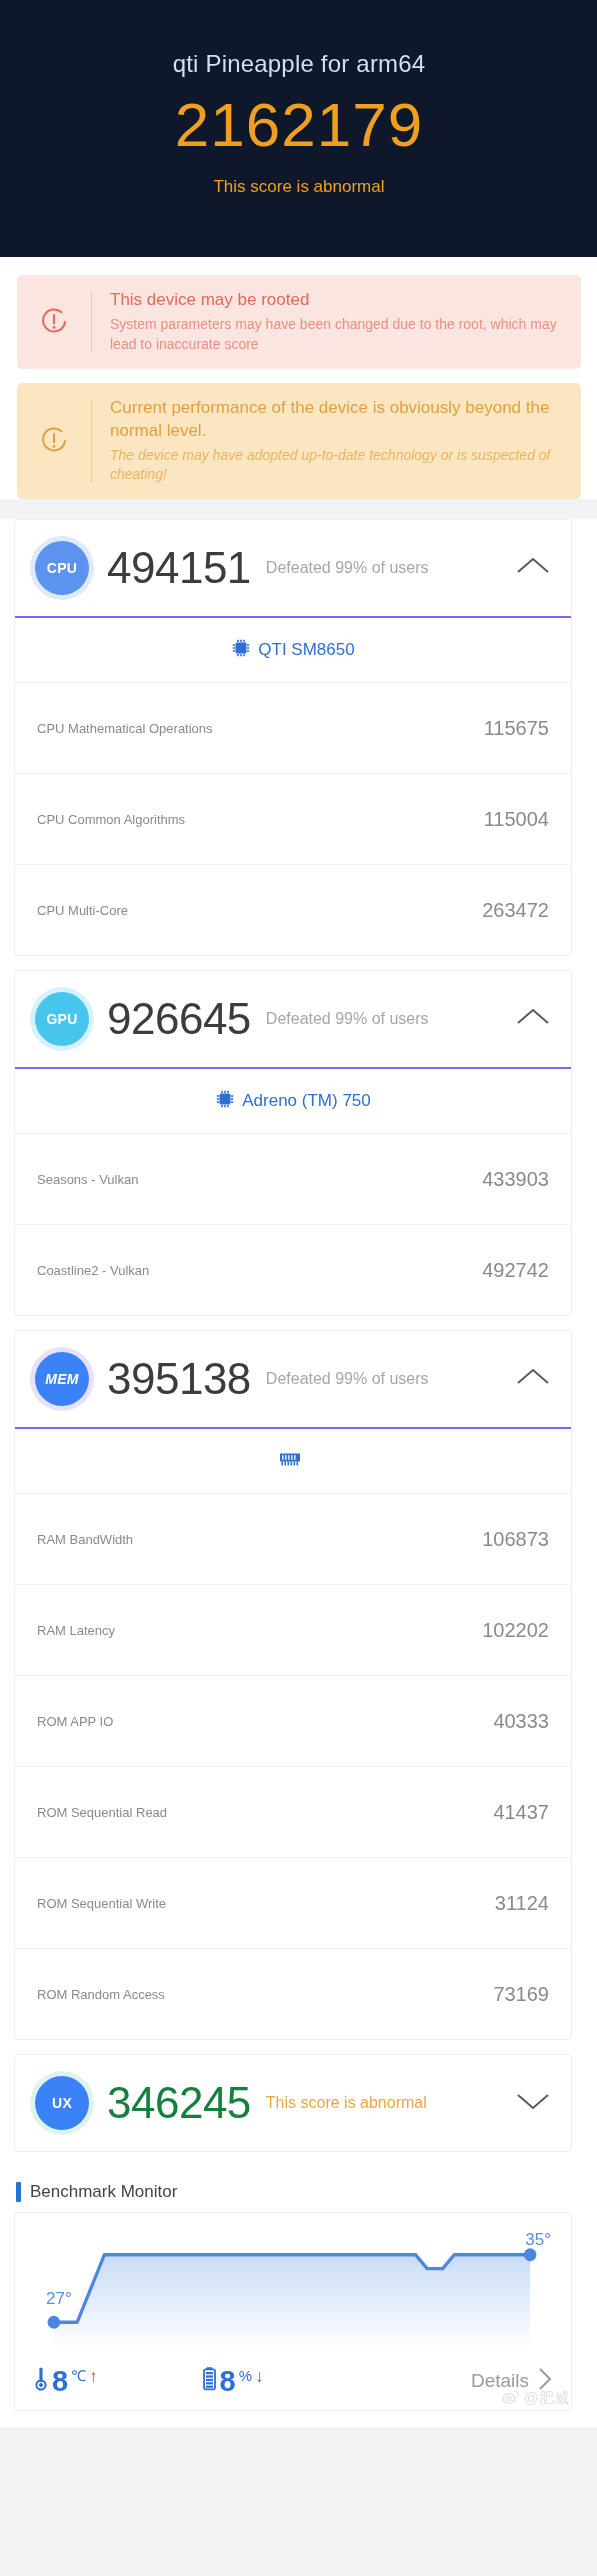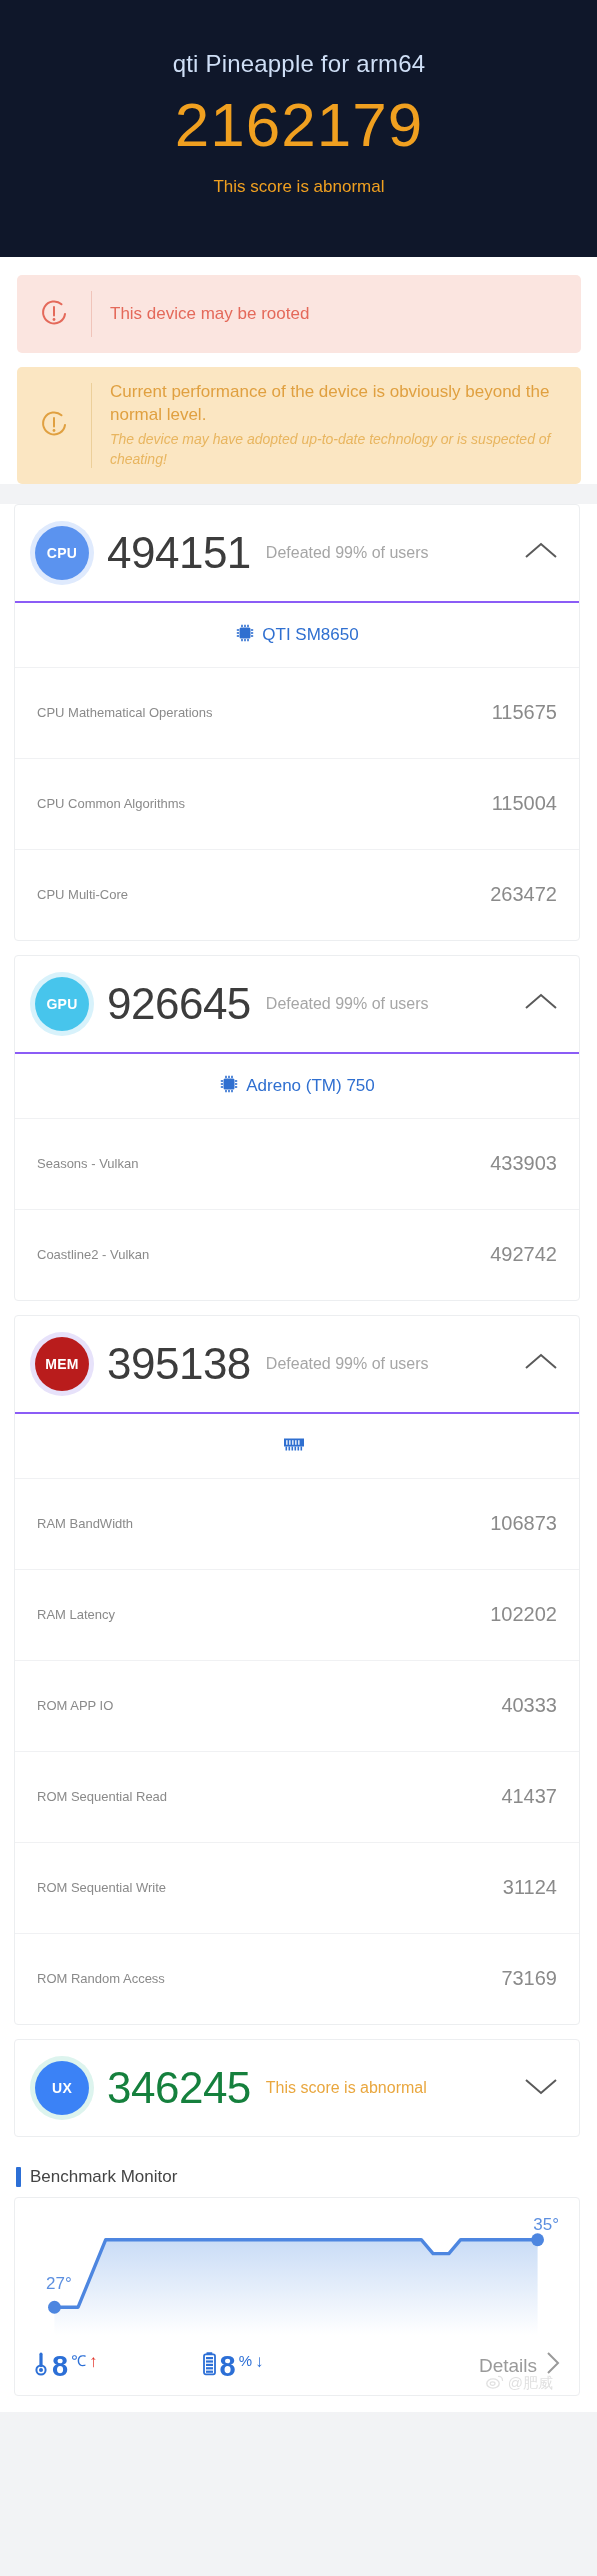--- a/index.html
+++ b/index.html
@@ -70,21 +70,21 @@
   .banner.orange .banner-divider { background: #eccf9a; }
   .banner-text { padding: 0 16px 0 18px; flex: 1; }
   .banner-title { font-size: 17px; line-height: 1.35; }
   .banner-sub   { font-size: 14px; line-height: 1.42; margin-top: 3px; }
   .banner.red    .banner-title { color: #e4695a; }
   .banner.red    .banner-sub   { color: #eb8e82; }
   .banner.orange .banner-title { color: #e0a040; }
   .banner.orange .banner-sub   { color: #e8b55f; font-style: italic; }
 
   
-  .content { background: #ffffff; padding: 0 4px 0 0; }
+  .content { background: #ffffff; padding: 0 12px 0 0; }
   .card {
     background: #ffffff;
     margin: 14px 14px 0 14px;
     border: 1px solid #eceef0;
     border-radius: 4px;
     overflow: hidden;
   }
   .card:first-child { margin-top: 20px; }
 
   .cat-header {
@@ -98,21 +98,21 @@
     border-radius: 50%;
     display: flex; align-items: center; justify-content: center;
     color: #ffffff;
     font-size: 14px;
     font-weight: bold;
     letter-spacing: 0.3px;
     flex: 0 0 54px;
   }
   .badge.cpu { background: #5b93ef; box-shadow: 0 0 0 5px #dfeafd; }
   .badge.gpu { background: #47c5ec; box-shadow: 0 0 0 5px #d8f2fb; }
-  .badge.mem { background: #b91c1c; box-shadow: 0 0 0 5px #e7e2fa; }
+  .badge.mem { background: #3b82f6; box-shadow: 0 0 0 5px #e7e2fa; font-style: italic; }
   .badge.ux  { background: #3b82f6; box-shadow: 0 0 0 5px #ddf4ee; }
 
   .cat-score {
     font-size: 44px;
     color: #3c3c3c;
     margin-left: 18px;
     font-weight: 400;
     letter-spacing: -0.5px;
   }
   .cat-score.abnormal { color: #15803d; }
@@ -214,21 +214,21 @@
   .details {
     margin-left: auto;
     display: flex;
     align-items: center;
     gap: 6px;
   }
   .details span { font-size: 19px; color: #9a9a9a; }
 
   .watermark {
     position: absolute;
-    right: 26px;
+    right: 2px;
     bottom: 2px;
     display: flex;
     align-items: center;
     gap: 4px;
     opacity: .42;
   }
   .watermark span { font-size: 15px; color: #b6b6b6; }
 
   .spacer-bottom { height: 16px; background: #ffffff; }
 </style>
@@ -247,20 +247,21 @@
     <div class="banner-icon">
       <svg width="34" height="34" viewBox="0 0 34 34">
         <path d="M24.5 7.3 A11 11 0 1 0 28 17" fill="none" stroke="#e4695a" stroke-width="2" stroke-linecap="round"></path>
         <line x1="17" y1="10" x2="17" y2="18.5" stroke="#e4695a" stroke-width="2" stroke-linecap="round"></line>
         <circle cx="17" cy="22.5" r="1.4" fill="#e4695a"></circle>
       </svg>
     </div>
     <div class="banner-divider"></div>
     <div class="banner-text">
       <div class="banner-title">This device may be rooted</div>
+      <div class="banner-sub">System parameters may have been changed due to the root, which may lead to inaccurate score</div>
     </div>
   </div>
 
   <div class="banner orange">
     <div class="banner-icon">
       <svg width="34" height="34" viewBox="0 0 34 34">
         <path d="M24.5 7.3 A11 11 0 1 0 28 17" fill="none" stroke="#e0a040" stroke-width="2" stroke-linecap="round"></path>
         <line x1="17" y1="10" x2="17" y2="18.5" stroke="#e0a040" stroke-width="2" stroke-linecap="round"></line>
         <circle cx="17" cy="22.5" r="1.4" fill="#e0a040"></circle>
       </svg>

